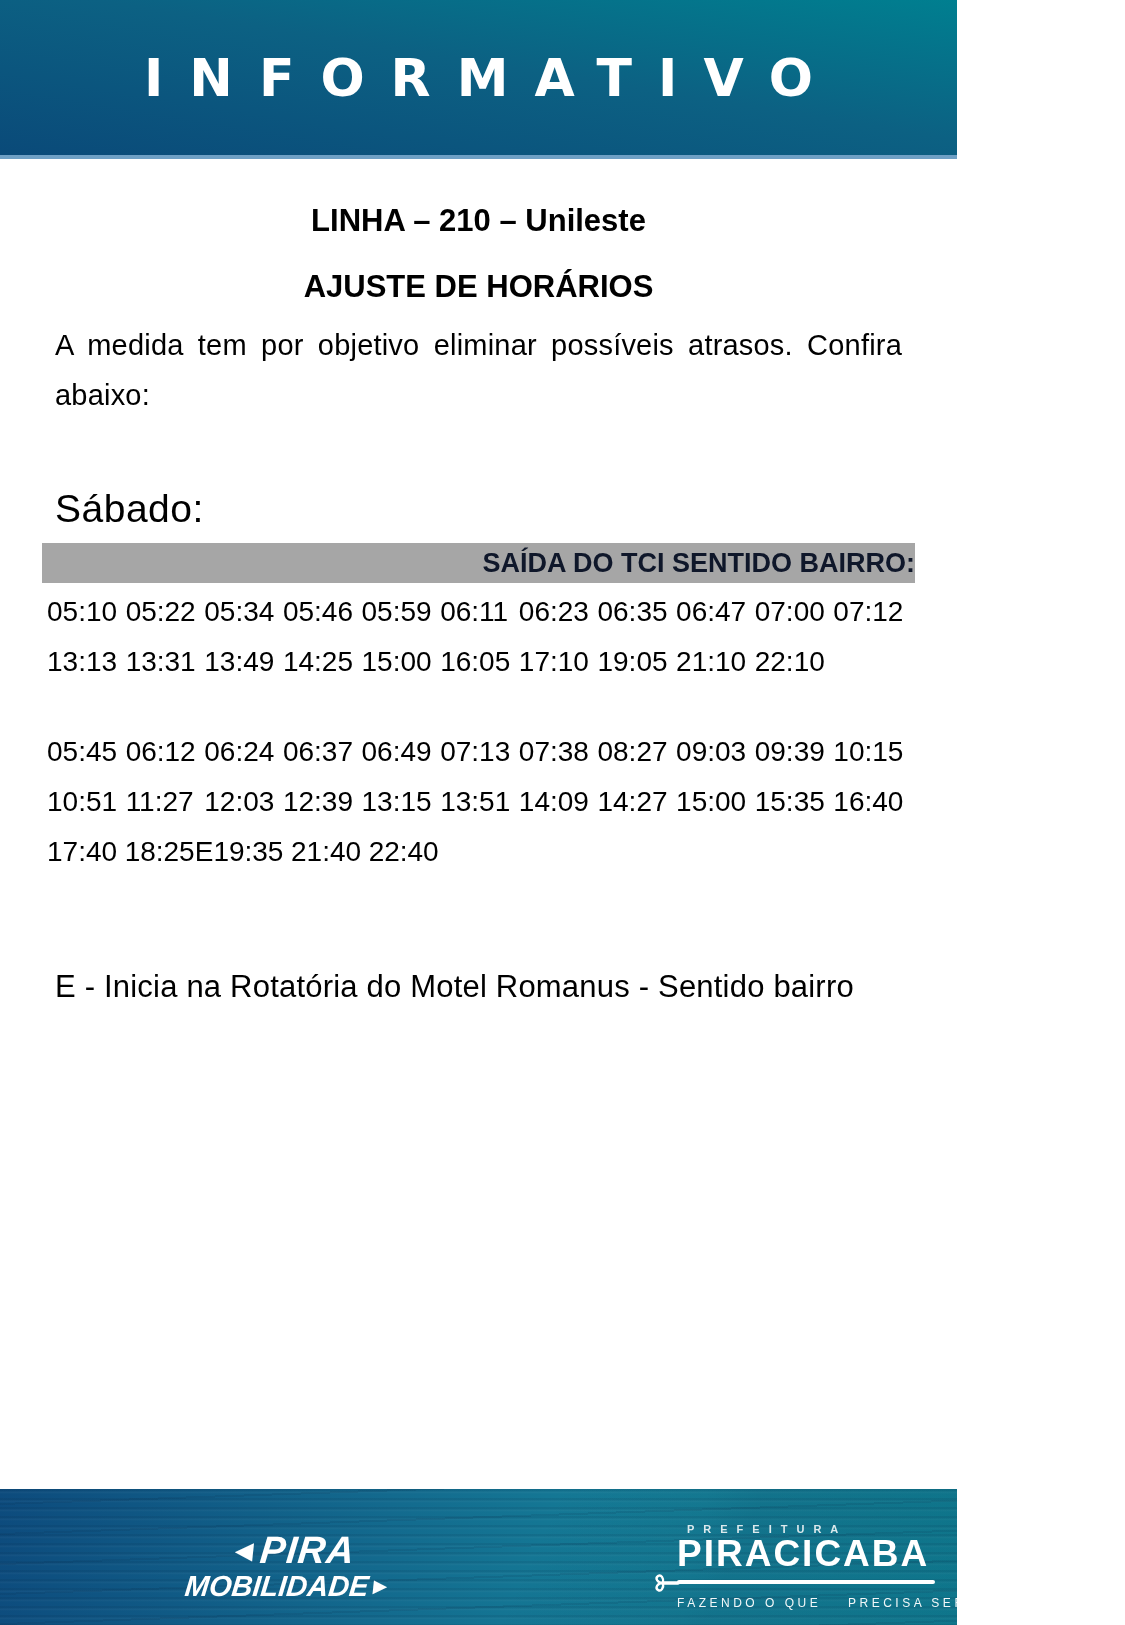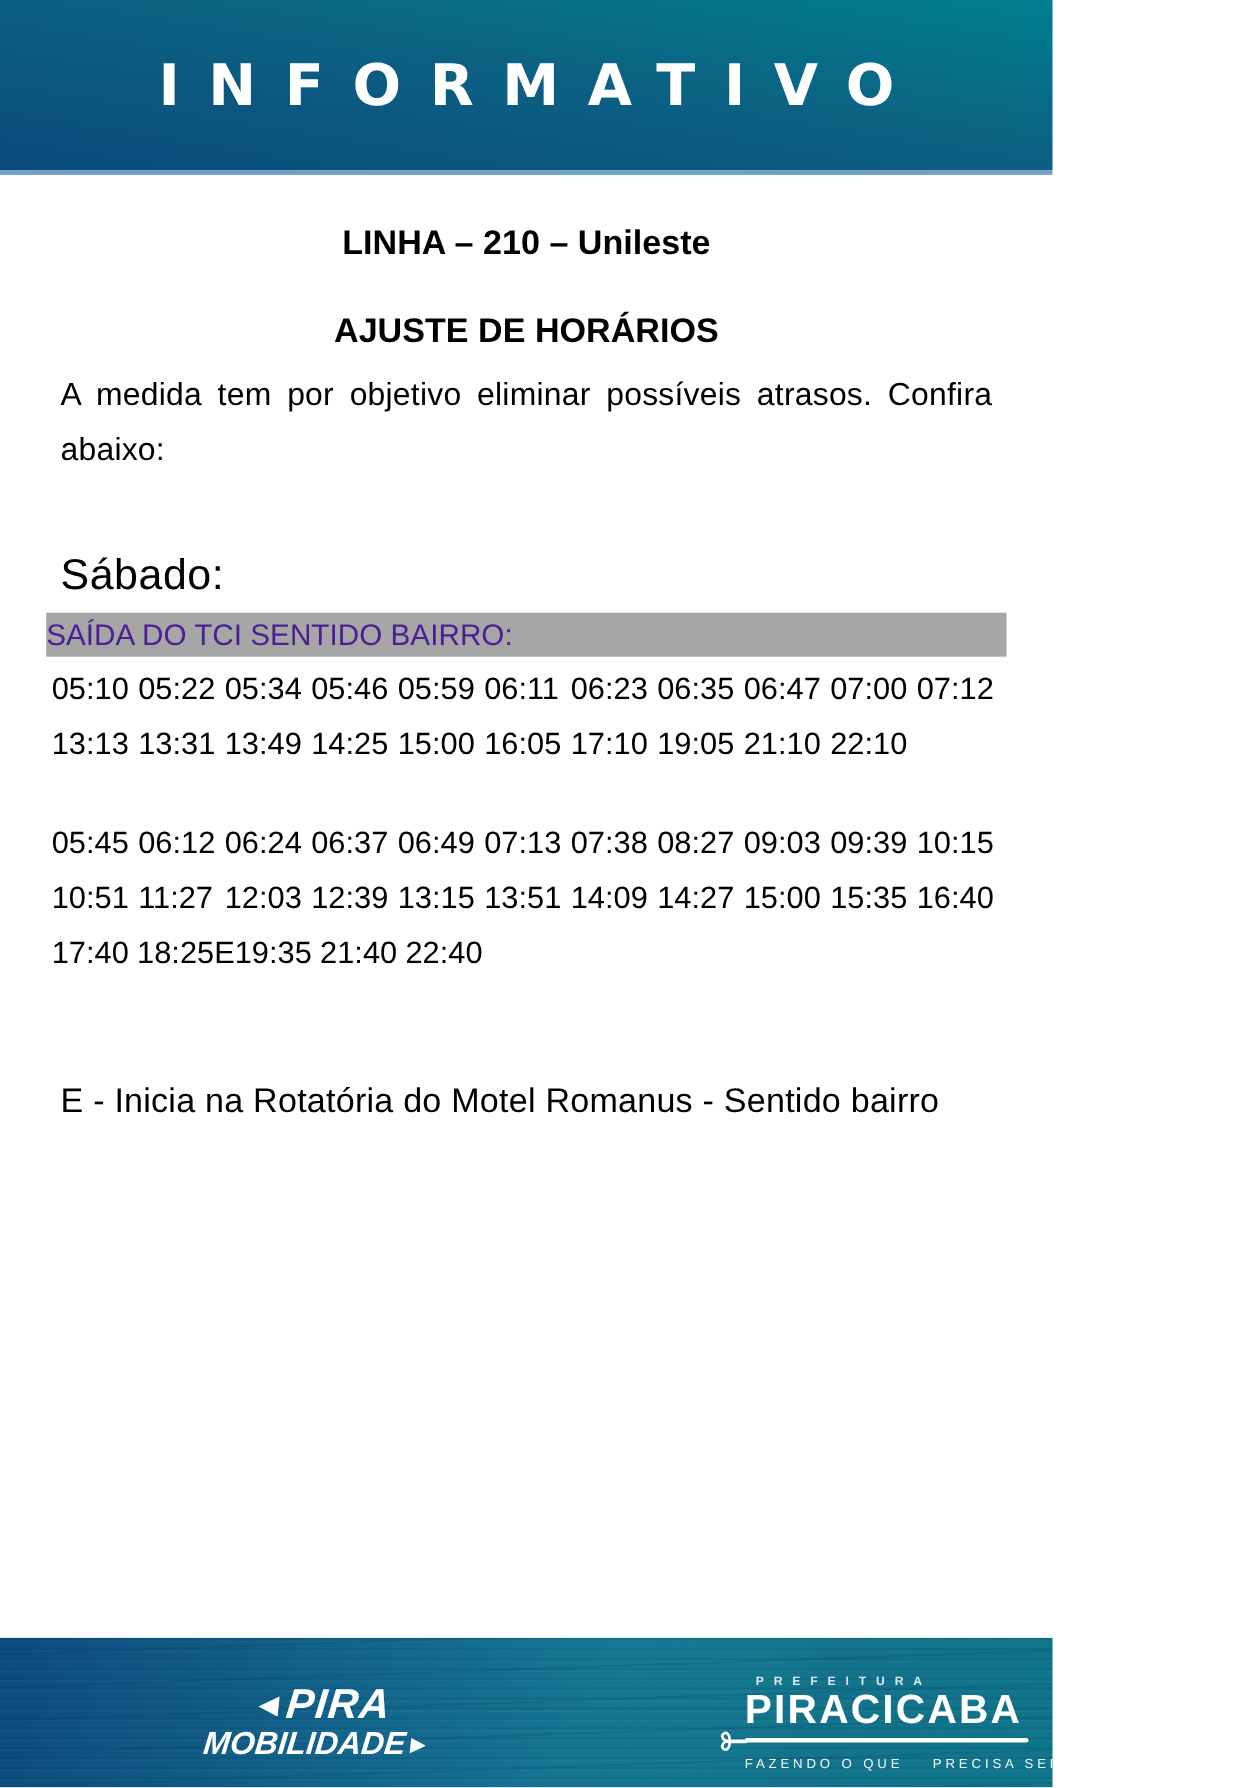--- a/index.html
+++ b/index.html
@@ -22,38 +22,38 @@
     font-family:"DejaVu Sans",sans-serif;
   }
 
   
   .content{flex:1;padding:0 55px;position:relative;}
   .doc-title{
     margin:0;text-align:center;font-weight:700;font-size:31px;
     font-family:"Liberation Sans",sans-serif;
   }
   .doc-title.first{margin-top:44px;}
-  .doc-title.second{margin-top:44px;}
+  .doc-title.second{margin-top:30px;}
 
   .body-par{
     margin:0;text-align:justify;font-size:29px;line-height:1.72;
     letter-spacing:.2px;
   }
   .body-par.first{margin-top:72px;}
   .body-par.second{margin-top:16px;}
 
   .day-heading{
     margin:66px 0 0 0;font-weight:400;font-size:39px;letter-spacing:.5px;
   }
 
   .table-header{
     background:#a6a6a6;
     width:calc(100% + 26px);margin-left:-13px;box-sizing:border-box;
-    height:40px;line-height:40px;text-align:left;
-    font-weight:400;font-size:27px;color:#4c1d95;
+    height:40px;line-height:40px;text-align:right;
+    font-weight:700;font-size:27px;color:#0f172a;
   }
   .sec-first .table-header{margin-top:12px;}
   .sec-second{margin-top:40px;}
 
   .time-grid{width:calc(100% + 18px);margin-left:-8px;}
   .time-row{display:grid;grid-template-columns:repeat(11,1fr);}
   .time-cell{font-size:28px;line-height:50px;white-space:nowrap;}
   .time-grid{margin-top:4px;}
 
   .note{

